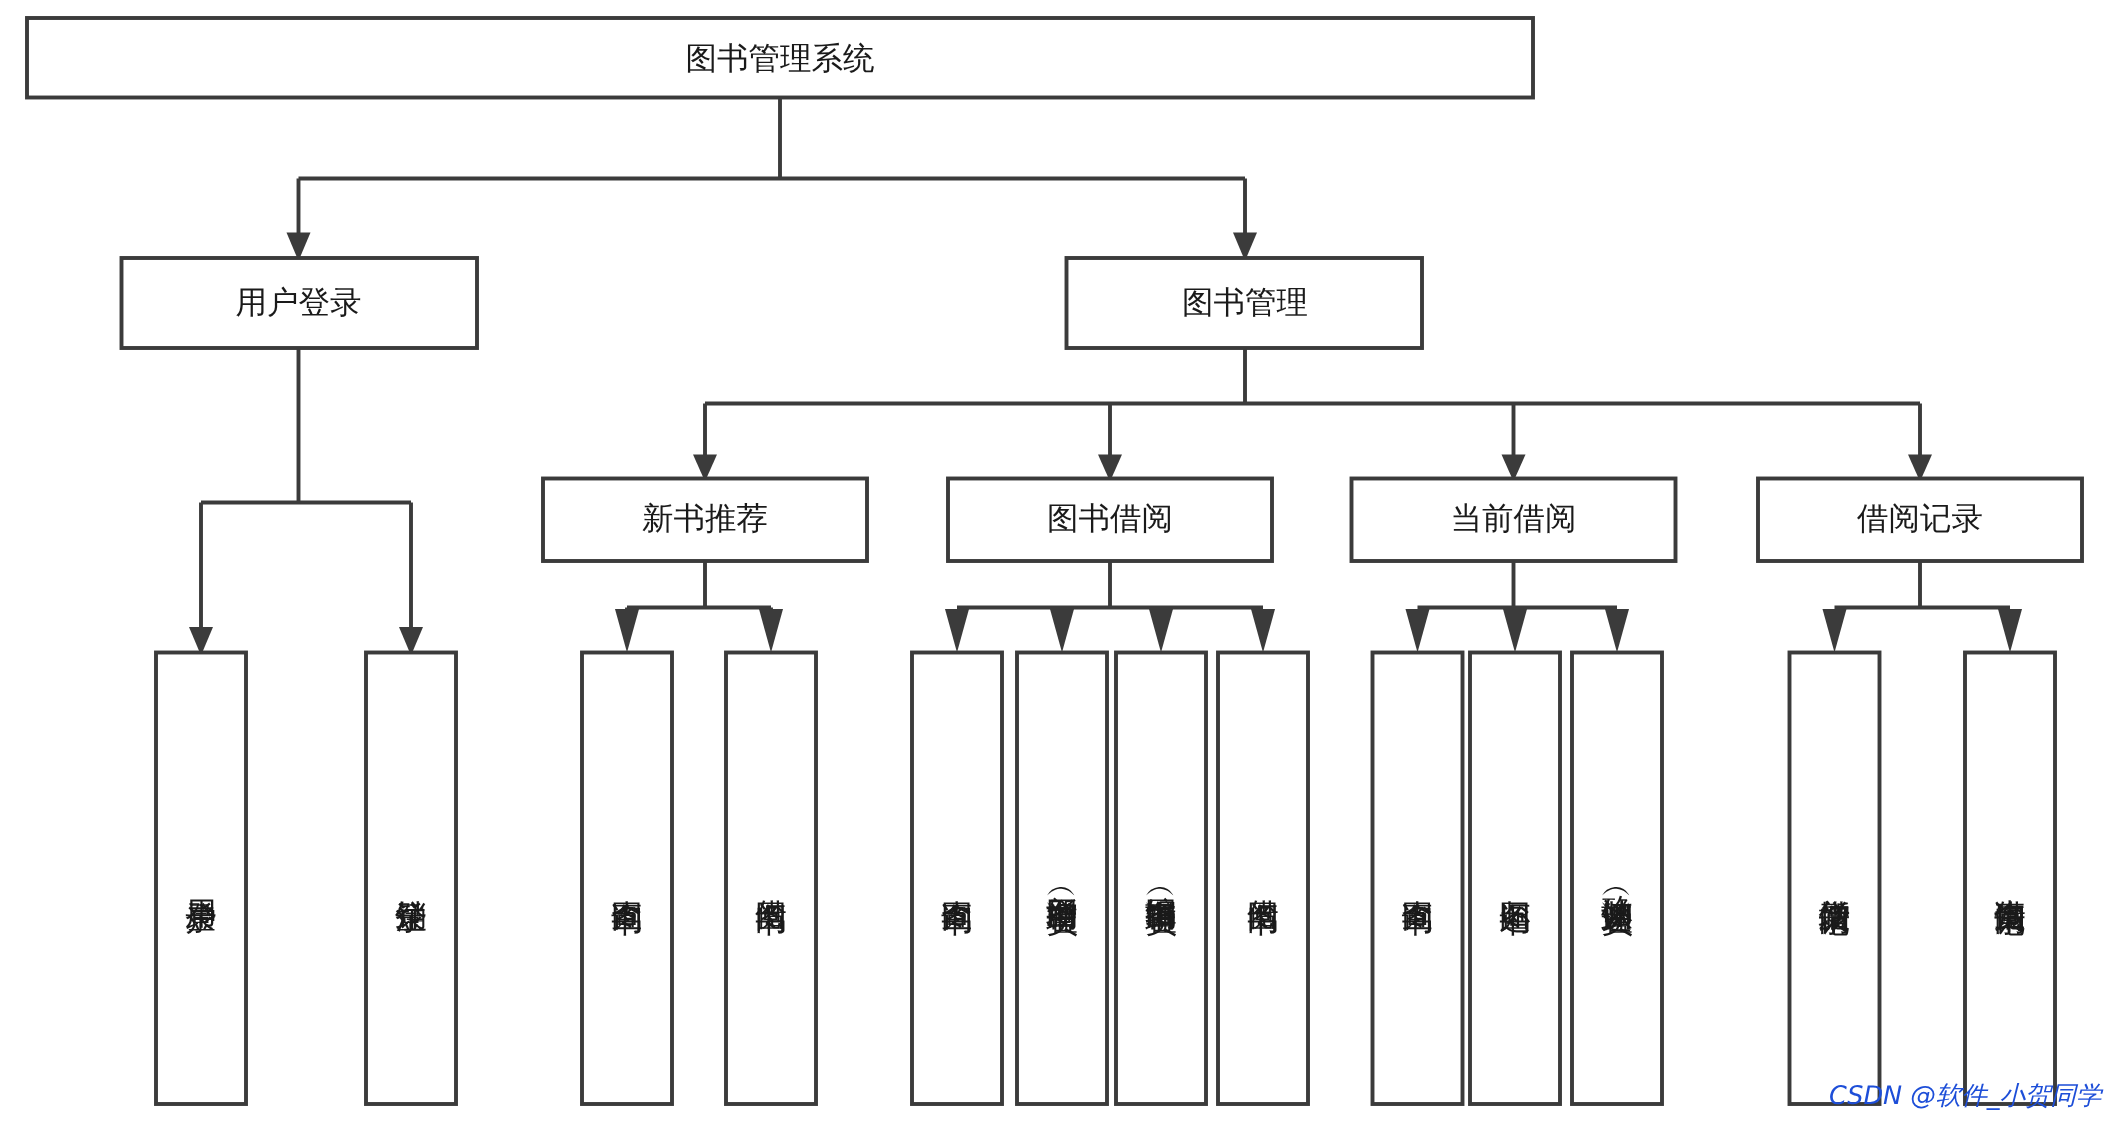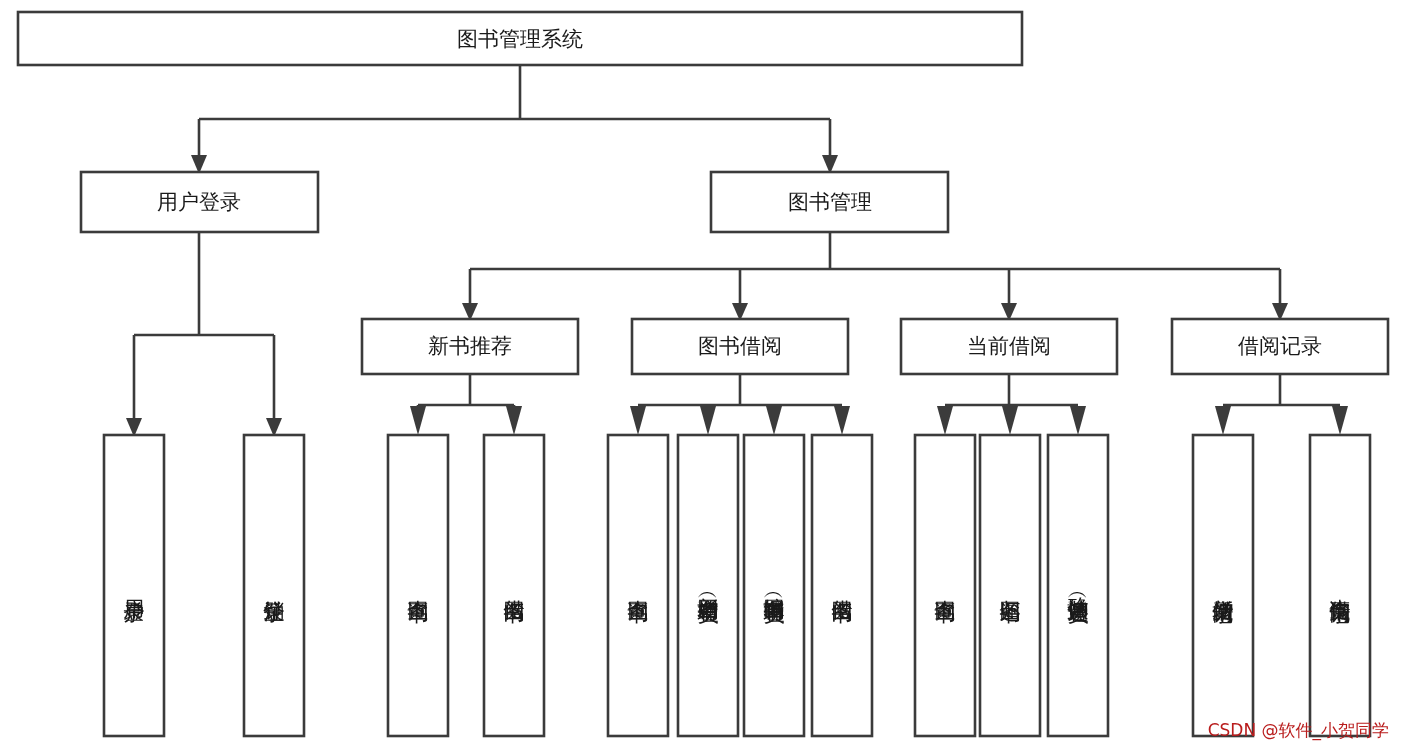--- a/index.html
+++ b/index.html
@@ -52,28 +52,29 @@
     font-family: "DejaVu Sans", "Liberation Sans", sans-serif;
     font-size: 21px;
     fill: #1a1a1a;
     writing-mode: vertical-rl;
     text-orientation: upright;
     text-anchor: middle;
     letter-spacing: 1px;
   }
   .watermark-text {
     position: absolute;
-    right: 16px;
+    right: 4px;
     bottom: 5px;
     font-family: "DejaVu Sans", "Liberation Sans", sans-serif;
     font-size: 17px;
-    color: #b91c1c;
+    color: #1d4ed8;
     white-space: nowrap;
     pointer-events: none;
     user-select: none;
+    font-style: italic;
   }
 </style>
 </head>
 <body>
 
 <div id="diagram-root">
 
   <svg id="tree-svg" viewBox="0 0 1405 747" xmlns="http://www.w3.org/2000/svg">
 
     <defs>

